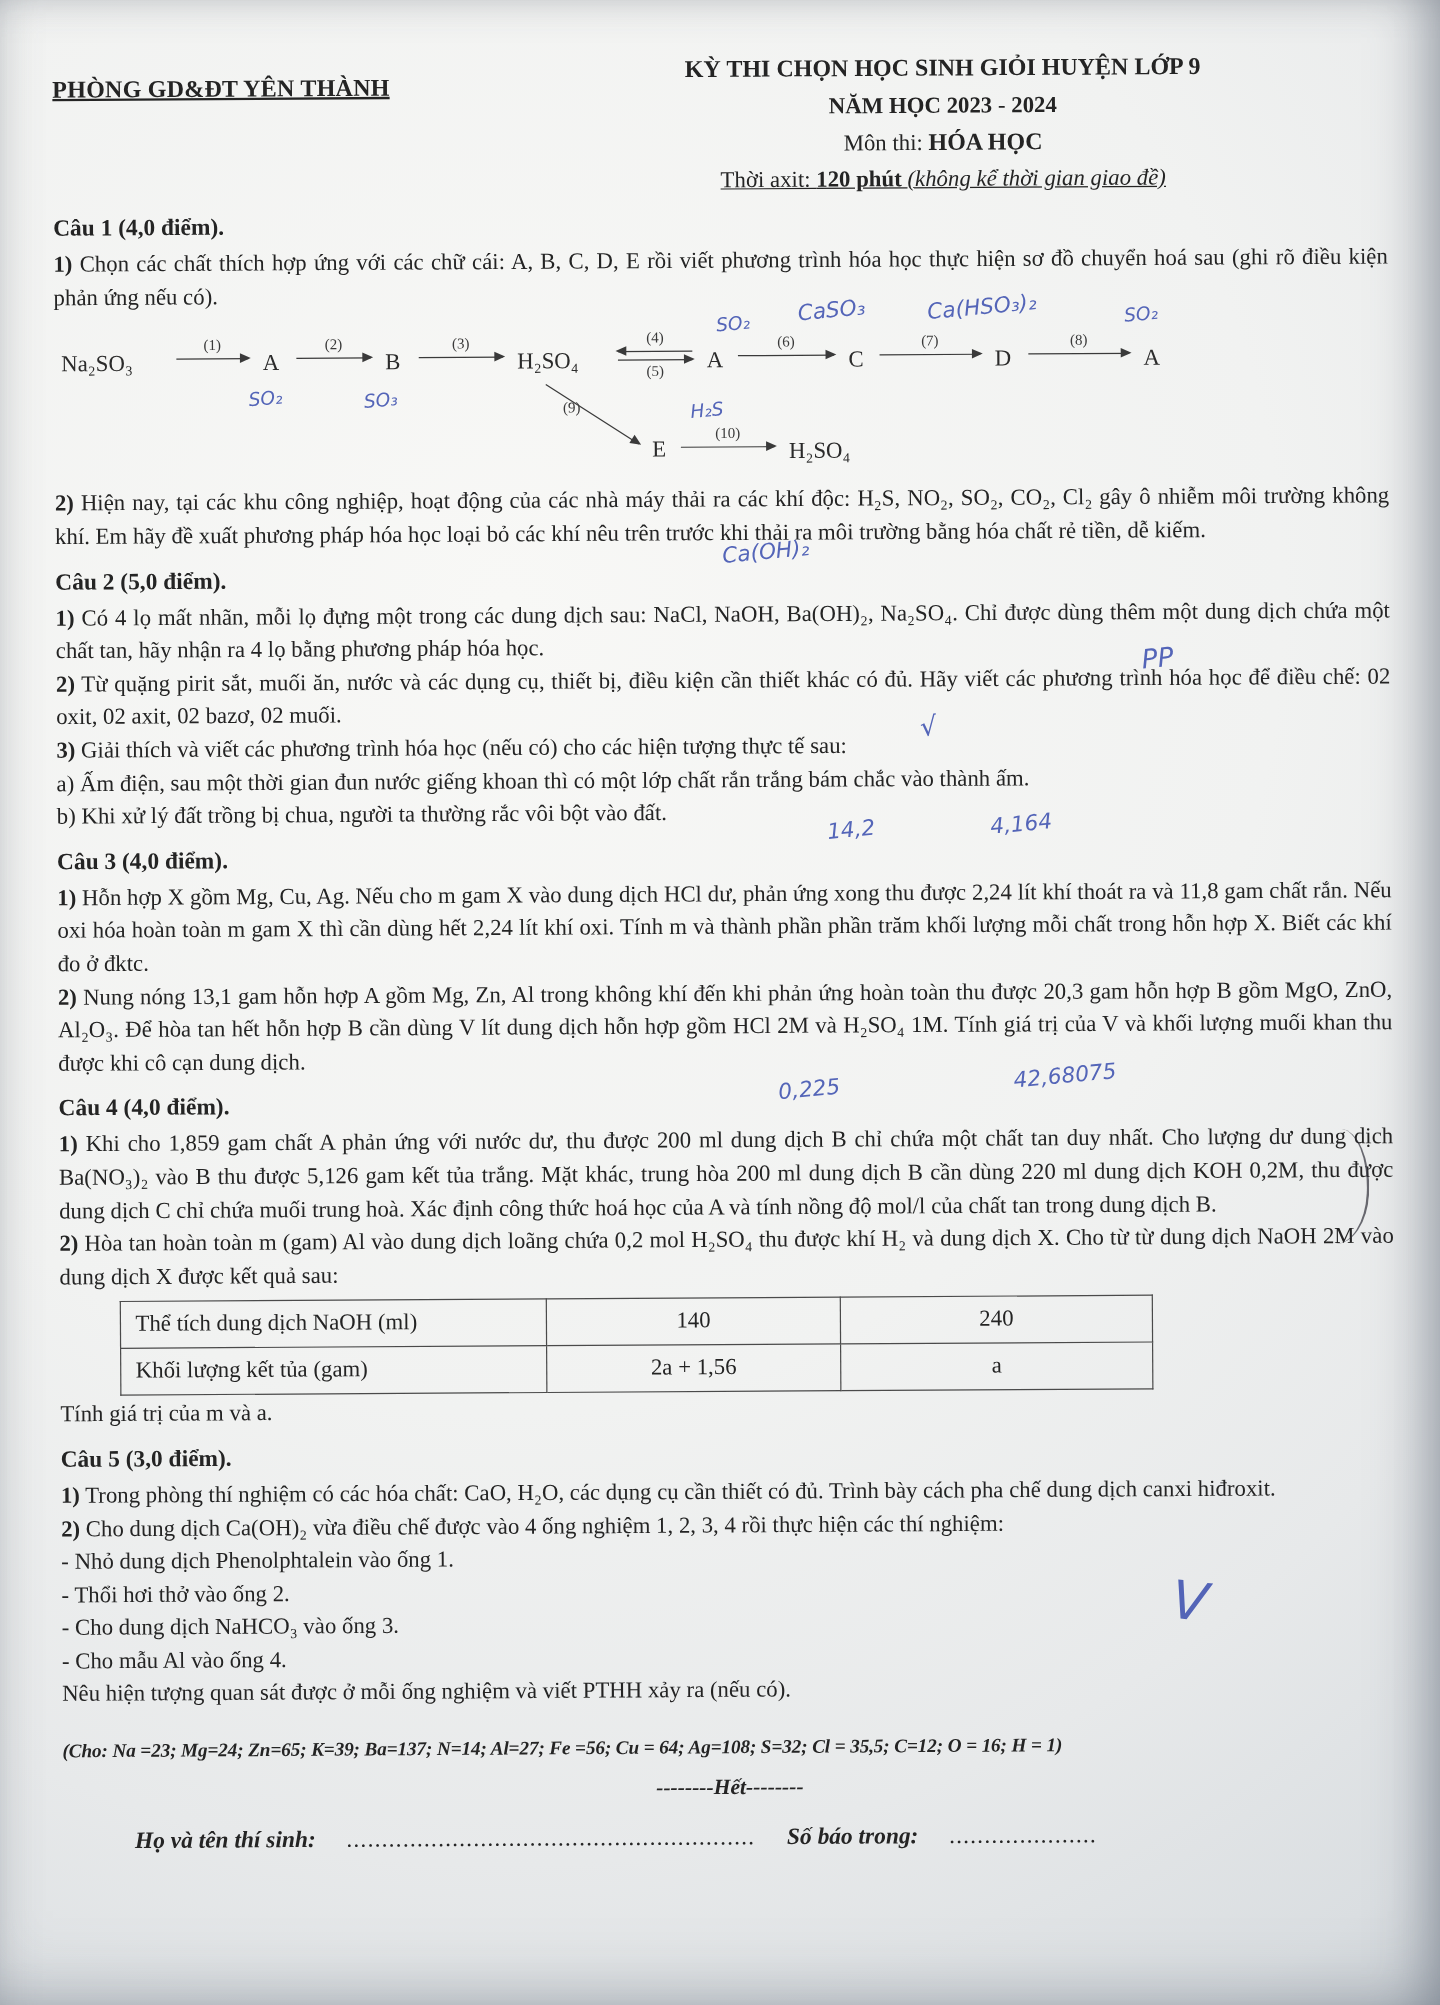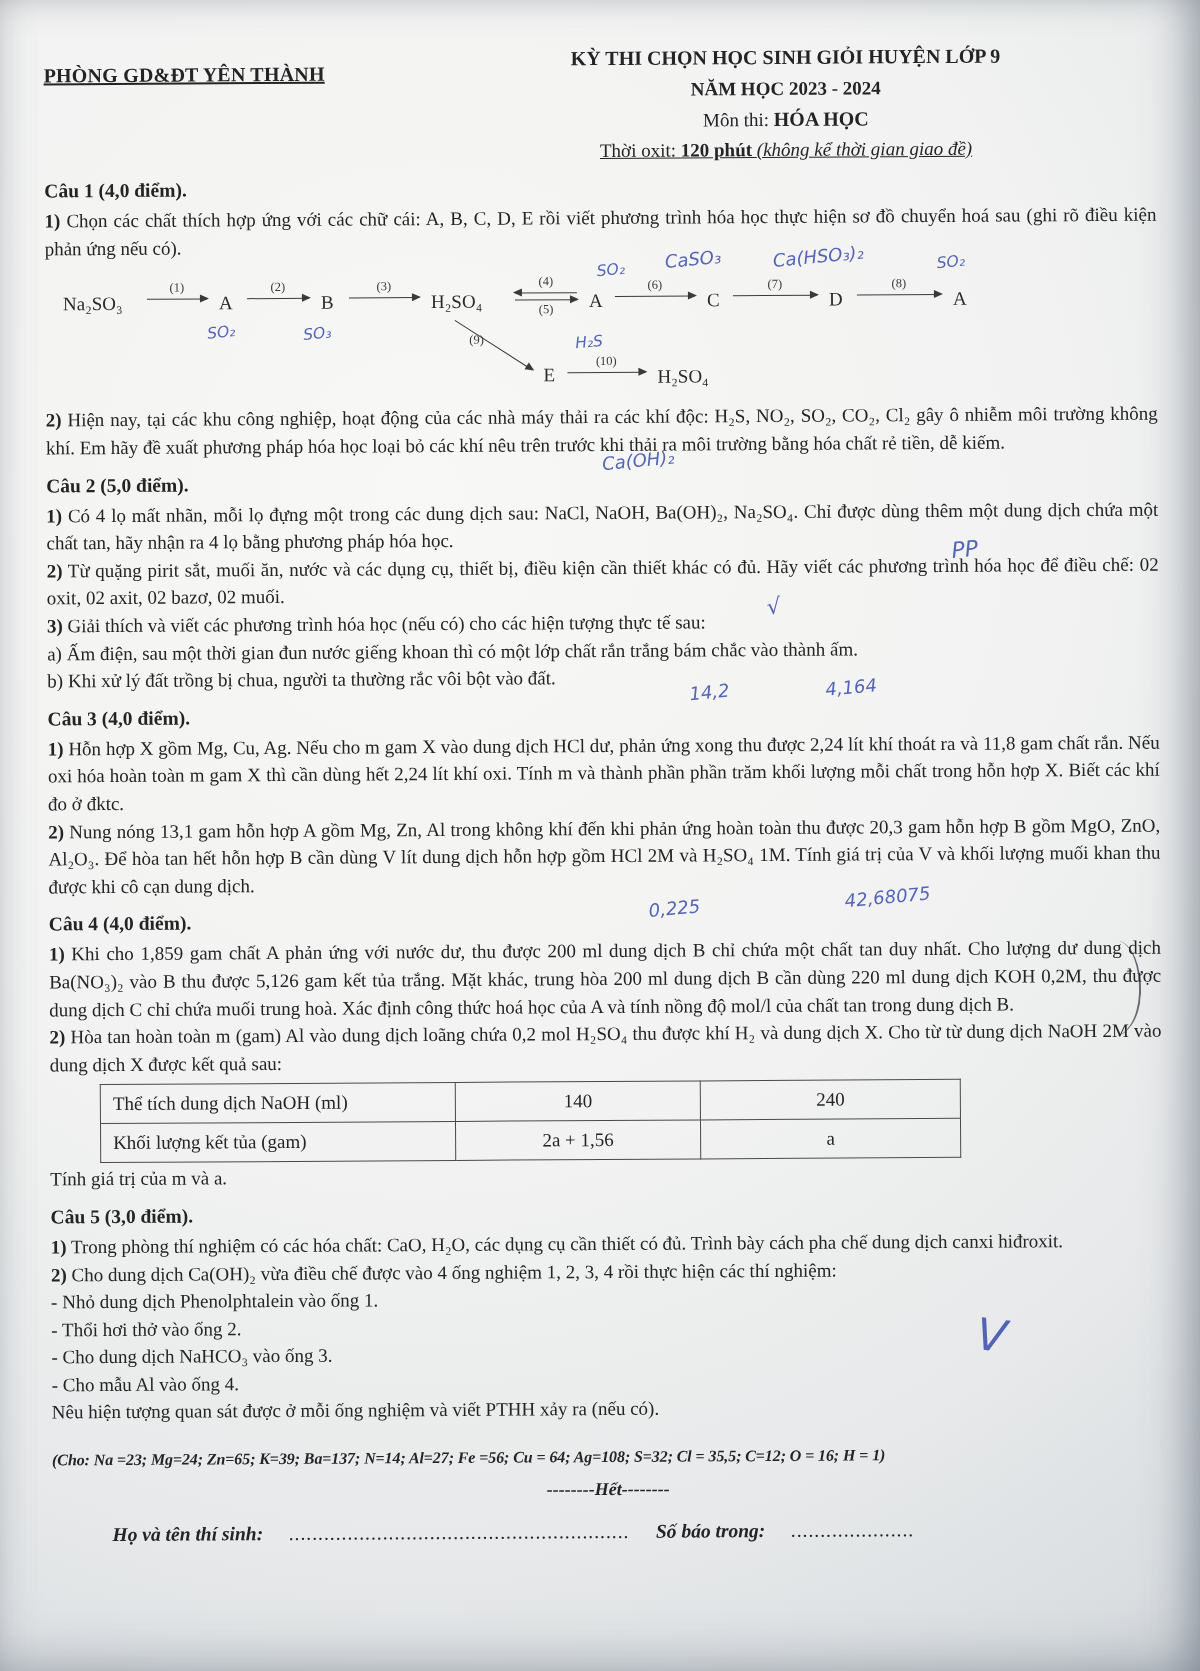--- a/index.html
+++ b/index.html
@@ -73,29 +73,29 @@
 
 <div class="page">
   <div class="content">
 
     <div class="hdr">
       <div class="hdr-left"><span>PHÒNG GD&amp;ĐT YÊN THÀNH</span></div>
       <div class="hdr-right">
         <div class="hdr-title">KỲ THI CHỌN HỌC SINH GIỎI HUYỆN LỚP 9</div>
         <div class="hdr-year">NĂM HỌC 2023 - 2024</div>
         <div class="hdr-subject"><span>Môn thi: </span><b>HÓA HỌC</b></div>
-        <div class="hdr-time"><span>Thời oxit: </span><b>120 phút </b><i>(không kể thời gian giao đề)</i></div>
+        <div class="hdr-time"><span>Thời axit: </span><b>120 phút </b><i>(không kể thời gian giao đề)</i></div>
       </div>
     </div>
 
     <p class="qtitle">Câu 1 (4,0 điểm).</p>
     <p class="qtext"><span class="pnum">1)</span> <span>Chọn các chất thích hợp ứng với các chữ cái: A, B, C, D, E rồi viết phương trình hóa học thực hiện sơ đồ chuyển hoá sau (ghi rõ điều kiện phản ứng nếu có).</span></p>
 
     <div class="diag">
-      <span class="dnode" style="left:12px;top:24px">Na₂SO₃</span>
+      <span class="dnode" style="left:0;top:24px">Na₂SO₃</span>
       <span class="darrow" style="left:96px;top:16px;width:60px">
           <span class="dnum">(1)</span>
           <span class="dline right"></span>
         </span>
       <span class="dnode" style="left:168px;top:24px">A</span>
       <span class="darrow" style="left:196px;top:16px;width:62px">
           <span class="dnum">(2)</span>
           <span class="dline right"></span>
         </span>
       <span class="dnode" style="left:270px;top:24px">B</span>

